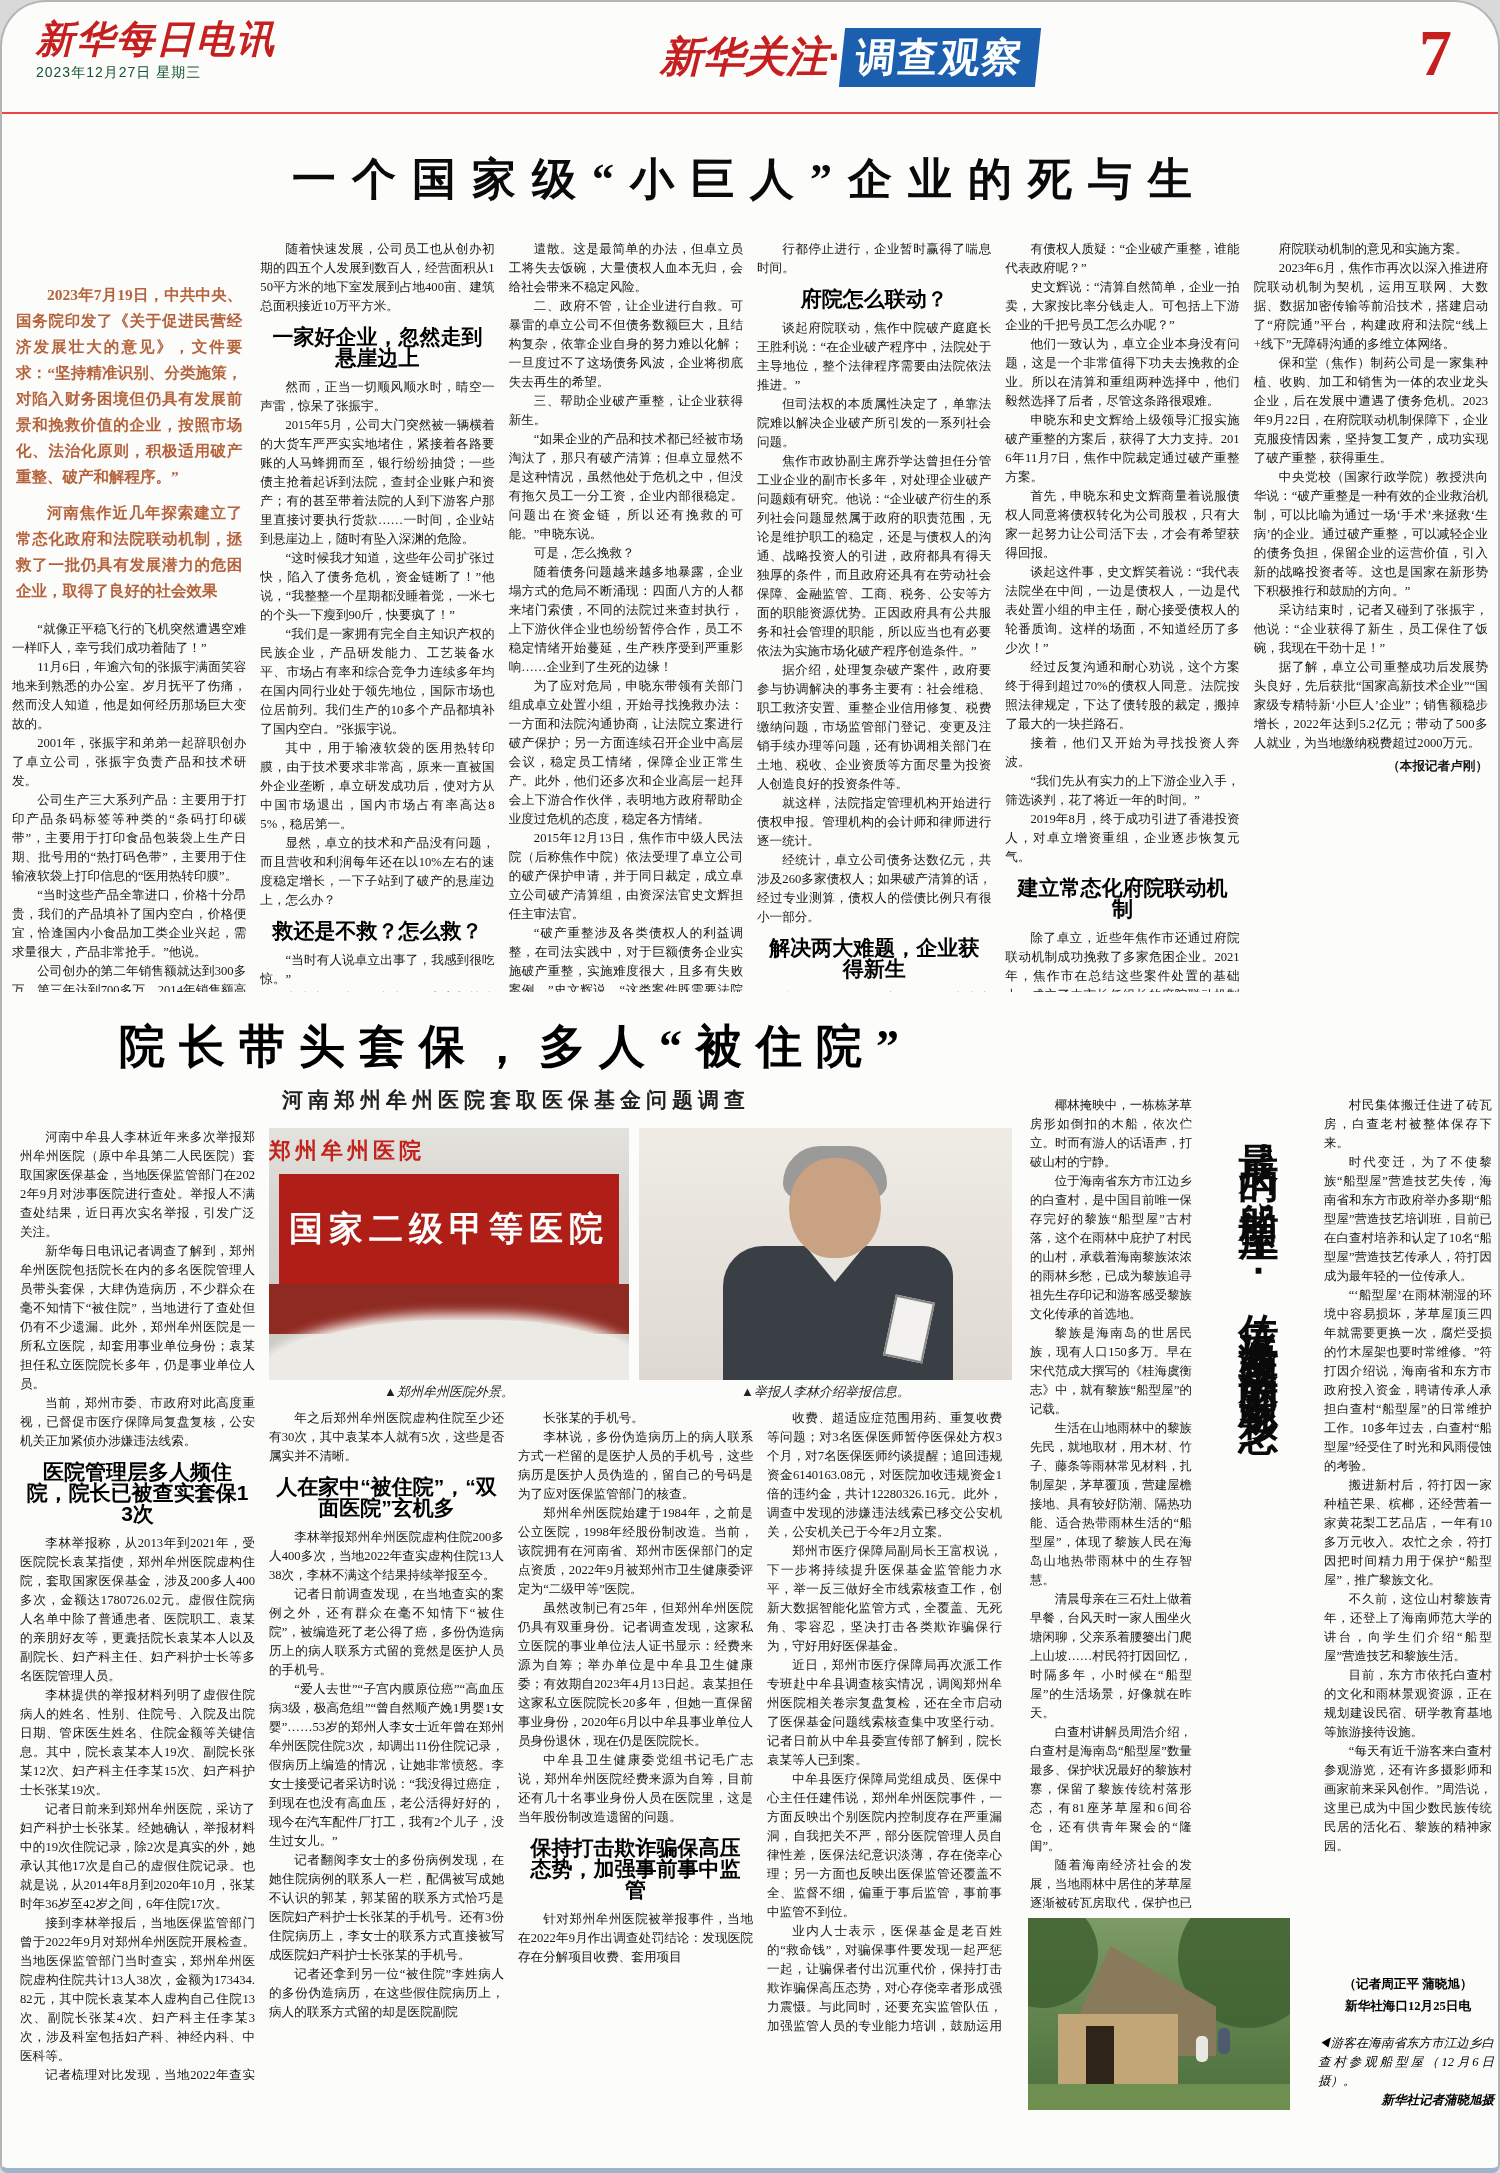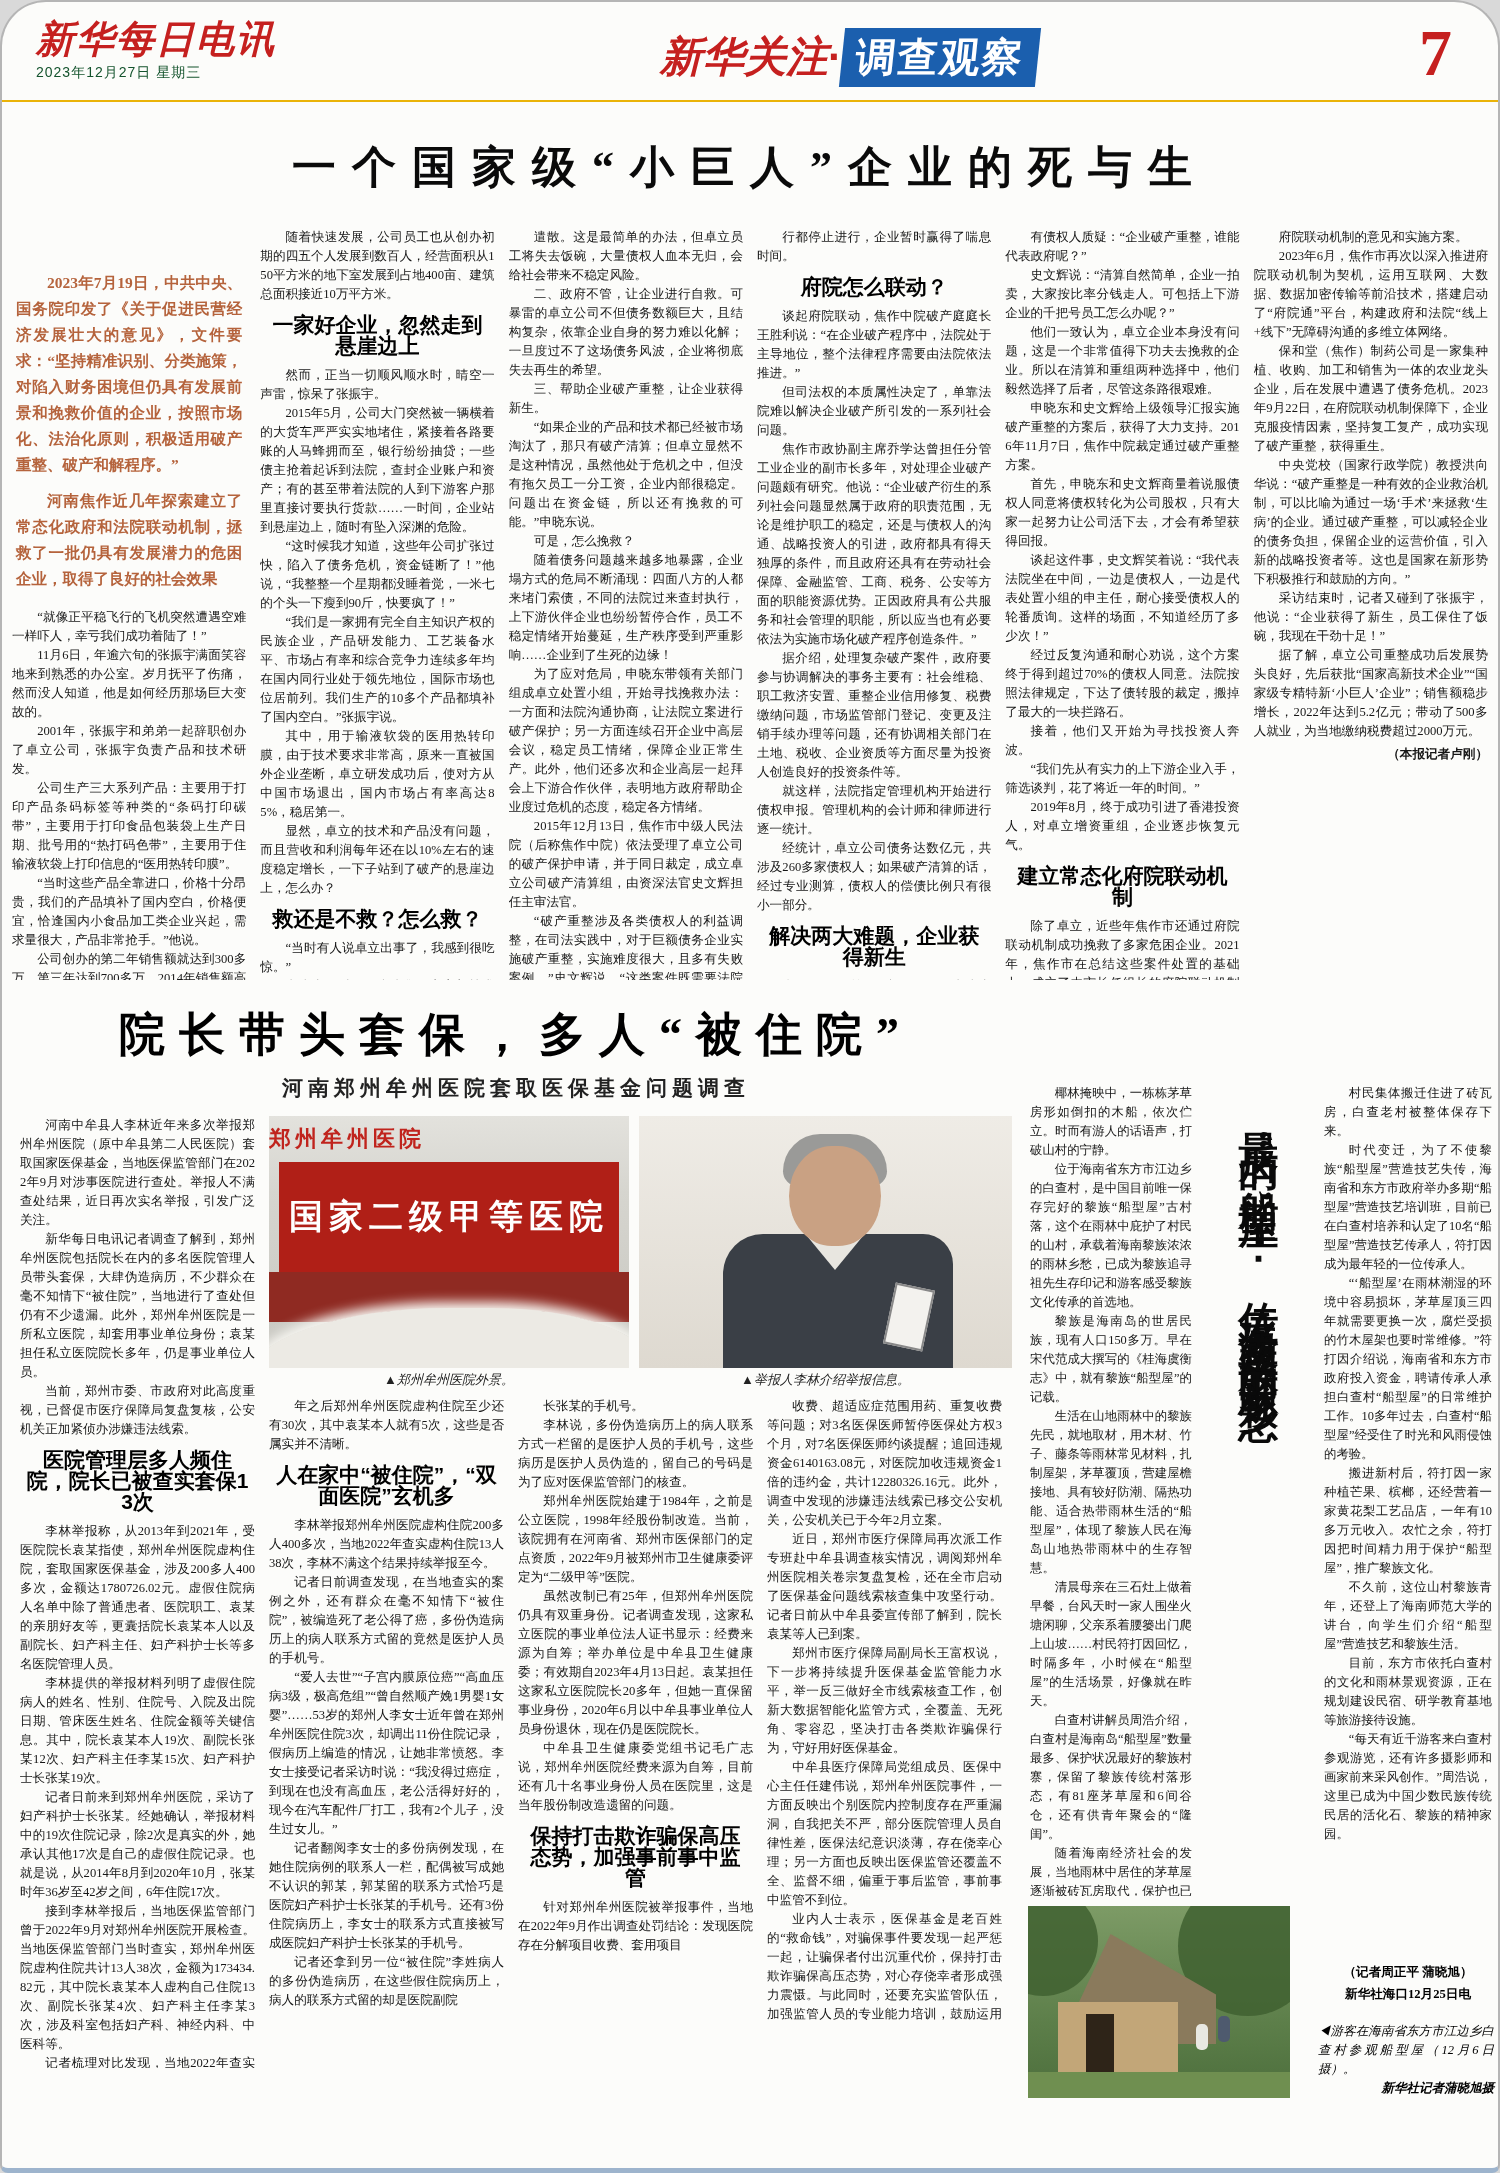--- a/index.html
+++ b/index.html
@@ -2,22 +2,22 @@
 <html><head>
 <meta charset="utf-8">
 <style>
   * { box-sizing: border-box; }
   body { margin:0; background:#d9d9d9; font-family:"Liberation Sans", sans-serif; }
   .page { position:relative; width:1500px; height:2173px; margin:0 auto; background:#fcfcfa;
           border:2px solid #b5b5b5; border-radius:46px 46px 8px 8px; overflow:hidden;
           border-bottom:5px solid #9db4cd; }
 
   
-  .header { display:flex; align-items:flex-start; padding:16px 46px 6px 34px; height:100px;
-            border-bottom:2px solid #eab308; }
+  .header { display:flex; align-items:flex-start; padding:16px 46px 6px 34px; height:112px;
+            border-bottom:2px solid #ef4444; }
   .mast { width:330px; }
   .masthead { color:#c5201f; font-size:38px; font-weight:bold; font-style:italic;
               font-family:"Liberation Serif", serif; letter-spacing:2px; line-height:42px; }
   .date { font-size:14px; color:#14532d; margin-top:4px; letter-spacing:1px; }
   .section-wrap { flex:1; text-align:center; padding-top:10px; }
   .section-prefix { color:#c5201f; font-size:42px; font-weight:bold; font-style:italic;
                     font-family:"Liberation Serif", serif; }
   .section-dot { color:#c5201f; font-size:42px; font-weight:bold; }
   .section-badge { display:inline-block; background:#1b5fae; color:#fff; font-size:40px;
                    font-weight:900; padding:2px 14px; transform:skewX(-6deg); letter-spacing:2px; }
@@ -255,22 +255,22 @@
                 <p class="para">长张某的手机号。</p>
                 <p class="para">李林说，多份伪造病历上的病人联系方式一栏留的是医护人员的手机号，这些病历是医护人员伪造的，留自己的号码是为了应对医保监管部门的核查。</p>
                 <p class="para">郑州牟州医院始建于1984年，之前是公立医院，1998年经股份制改造。当前，该院拥有在河南省、郑州市医保部门的定点资质，2022年9月被郑州市卫生健康委评定为“二级甲等”医院。</p>
                 <p class="para">虽然改制已有25年，但郑州牟州医院仍具有双重身份。记者调查发现，这家私立医院的事业单位法人证书显示：经费来源为自筹；举办单位是中牟县卫生健康委；有效期自2023年4月13日起。袁某担任这家私立医院院长20多年，但她一直保留事业身份，2020年6月以中牟县事业单位人员身份退休，现在仍是医院院长。</p>
                 <p class="para">中牟县卫生健康委党组书记毛广志说，郑州牟州医院经费来源为自筹，目前还有几十名事业身份人员在医院里，这是当年股份制改造遗留的问题。</p>
                 <h3 class="subhead">保持打击欺诈骗保高压态势，加强事前事中监管</h3>
                 <p class="para">针对郑州牟州医院被举报事件，当地在2022年9月作出调查处罚结论：发现医院存在分解项目收费、套用项目</p>
               </div>
             <div class="h-col">
                 <p class="para">收费、超适应症范围用药、重复收费等问题；对3名医保医师暂停医保处方权3个月，对7名医保医师约谈提醒；追回违规资金6140163.08元，对医院加收违规资金1倍的违约金，共计12280326.16元。此外，调查中发现的涉嫌违法线索已移交公安机关，公安机关已于今年2月立案。</p>
+                <p class="para">郑州市医疗保障局副局长王富权说，下一步将持续提升医保基金监管能力水平，举一反三做好全市线索核查工作，创新大数据智能化监管方式，全覆盖、无死角、零容忍，坚决打击各类欺诈骗保行为，守好用好医保基金。</p>
                 <p class="para">近日，郑州市医疗保障局再次派工作专班赴中牟县调查核实情况，调阅郑州牟州医院相关卷宗复盘复检，还在全市启动了医保基金问题线索核查集中攻坚行动。记者日前从中牟县委宣传部了解到，院长袁某等人已到案。</p>
-                <p class="para">郑州市医疗保障局副局长王富权说，下一步将持续提升医保基金监管能力水平，举一反三做好全市线索核查工作，创新大数据智能化监管方式，全覆盖、无死角、零容忍，坚决打击各类欺诈骗保行为，守好用好医保基金。</p>
                 <p class="para">中牟县医疗保障局党组成员、医保中心主任任建伟说，郑州牟州医院事件，一方面反映出个别医院内控制度存在严重漏洞，自我把关不严，部分医院管理人员自律性差，医保法纪意识淡薄，存在侥幸心理；另一方面也反映出医保监管还覆盖不全、监督不细，偏重于事后监管，事前事中监管不到位。</p>
                 <p class="para">业内人士表示，医保基金是老百姓的“救命钱”，对骗保事件要发现一起严惩一起，让骗保者付出沉重代价，保持打击欺诈骗保高压态势，对心存侥幸者形成强力震慑。与此同时，还要充实监管队伍，加强监管人员的专业能力培训，鼓励运用新技术手段监管，不断提高医保监管的效能。（本报记者刘怀丕 杨琳）</p>
               </div>
           </div>
         </div>
       </div>
     </div>
 
     <div class="boat">
       <div class="b-col b-left">

